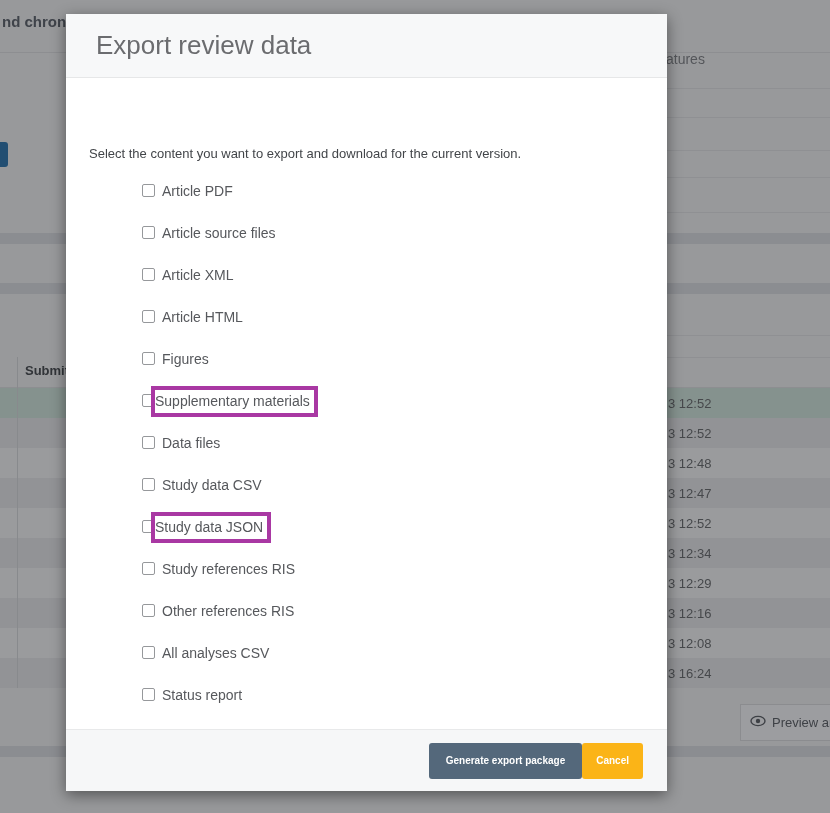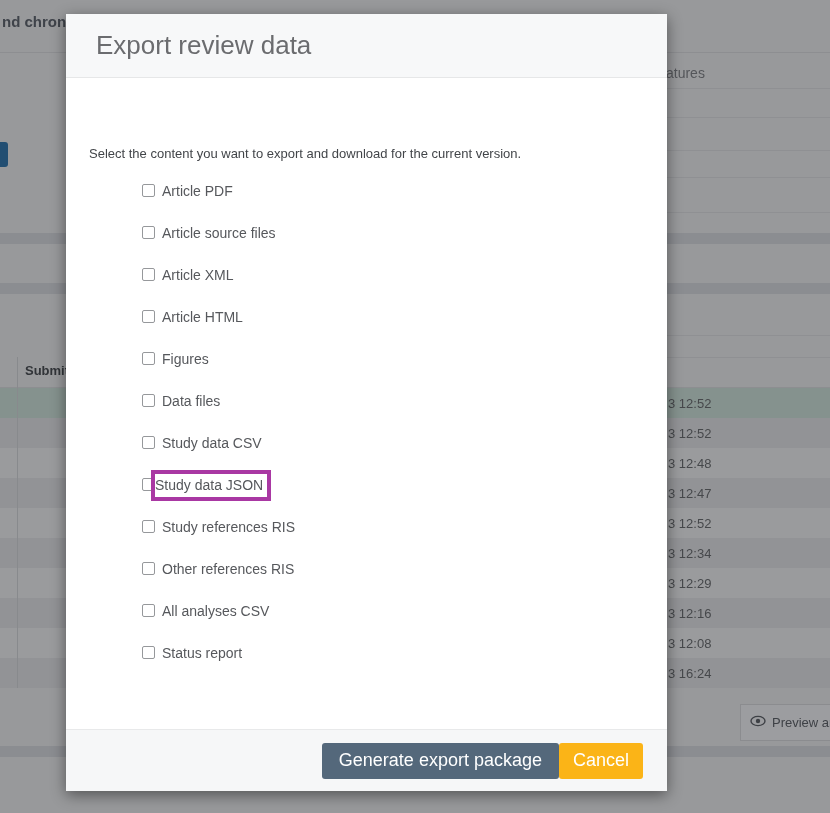--- a/index.html
+++ b/index.html
@@ -8,21 +8,21 @@
     font-family: "Liberation Sans", "DejaVu Sans", sans-serif;
     background:#98999b;
     position:relative;
     overflow:hidden;
   }
   
   .bg { position:absolute; inset:0; z-index:0; }
   .bg-title { position:absolute; left:2px; top:13px; font-size:15px; font-weight:bold; color:#3f434a; white-space:nowrap; }
   .hline { position:absolute; left:0; width:830px; height:1px; background:#8d8e91; }
   .rline { position:absolute; left:650px; width:180px; height:1px; background:#8f9093; }
-  .bg-right-label { position:absolute; left:666px; top:65px; font-size:14px; color:#54565a; }
+  .bg-right-label { position:absolute; left:666px; top:51px; font-size:14px; color:#54565a; }
   .blue-frag { position:absolute; left:0; top:142px; width:8px; height:25px; background:var(--blue-frag); border-radius:0 3px 3px 0; }
   .band { position:absolute; left:0; width:830px; height:11px; background:#8b8d91; }
   .submit-h { position:absolute; left:25px; top:363px; font-size:13px; font-weight:bold; color:#313438; }
   .vline { position:absolute; left:17px; top:357px; width:1px; height:331px; background:#888a8d; }
   .bg-table { position:absolute; left:0; top:388px; width:830px; }
   .bg-row { width:830px; height:30px; font-size:13px; color:#46484b; display:flex; align-items:center; padding-left:668px; white-space:nowrap; }
   .bg-row.odd { background:#929396; }
   .bg-row.even { background:#9a9b9d; }
   .bg-row.selected { background:var(--selected-row); }
   .preview-btn { position:absolute; left:740px; top:704px; width:110px; height:37px; background:#9c9da0; border:1px solid #8b8c8f; display:flex; align-items:center; padding-left:9px; font-size:13px; color:#3e4146; white-space:nowrap; }
@@ -32,21 +32,21 @@
   .modal-header { height:64px; background:#f7f8f9; border-bottom:1px solid #e6e7e8; display:flex; align-items:center; padding-left:30px; }
   .modal-title { font-size:26px; font-weight:400; color:#6b6c6f; }
   .modal-intro { position:absolute; left:23px; top:132px; font-size:13px; color:#424549; }
   .opts { position:absolute; left:1px; top:170px; width:100%; }
   .opt { display:flex; align-items:center; height:13px; margin-bottom:29px; padding-left:75px; cursor:pointer; }
   .opt.ind1 { }
   .opt input[type=checkbox]{ appearance:none; -webkit-appearance:none; width:13px; height:13px; border:1px solid #96989b; border-radius:2px; background:#fff; margin:0; flex:none; cursor:pointer; }
   .opt .lbl { margin-left:7px; font-size:14px; color:#56585c; white-space:nowrap; }
   .opt .lbl.hl { display:inline-block; border:4px solid var(--highlight); padding:3px 4px 4px 0; margin:-7px -8px -8px -4px; }
   .modal-footer { position:absolute; left:0; bottom:0; width:100%; height:62px; background:#f6f7f8; border-top:1px solid #e8e9ea; display:flex; align-items:center; justify-content:flex-end; padding-right:24px; }
-  .btn { height:36px; border:none; border-radius:3px; color:#fff; font-weight:normal; font-size:18px; font-family:inherit; cursor:pointer; }
+  .btn { height:36px; border:none; border-radius:3px; color:#fff; font-weight:bold; font-size:10px; font-family:inherit; cursor:pointer; }
   .btn-generate { background:var(--generate-bg); padding:0 17px; }
   .btn-cancel { background:var(--cancel-bg); padding:0 14px; margin-left:0; }
 </style>
 </head>
 <body>
 
 <div class="bg">
   <div class="bg-title">nd chroni</div>
   <div class="hline" style="top:52px"></div>
   <div class="bg-right-label">atures</div>
@@ -120,20 +120,24 @@
   <label class="opt ind1">
     <input type="checkbox" style="">
     <span class="lbl">Article HTML</span>
   </label>
 
   <label class="opt ind1">
     <input type="checkbox" style="">
     <span class="lbl">Figures</span>
   </label>
 
+  <label class="opt ind1">
+    <input type="checkbox" style="">
+    <span class="lbl hl">Supplementary materials</span>
+  </label>
 
   <label class="opt">
     <input type="checkbox" style="">
     <span class="lbl">Data files</span>
   </label>
 
   <label class="opt ind1">
     <input type="checkbox" style="">
     <span class="lbl">Study data CSV</span>
   </label>

